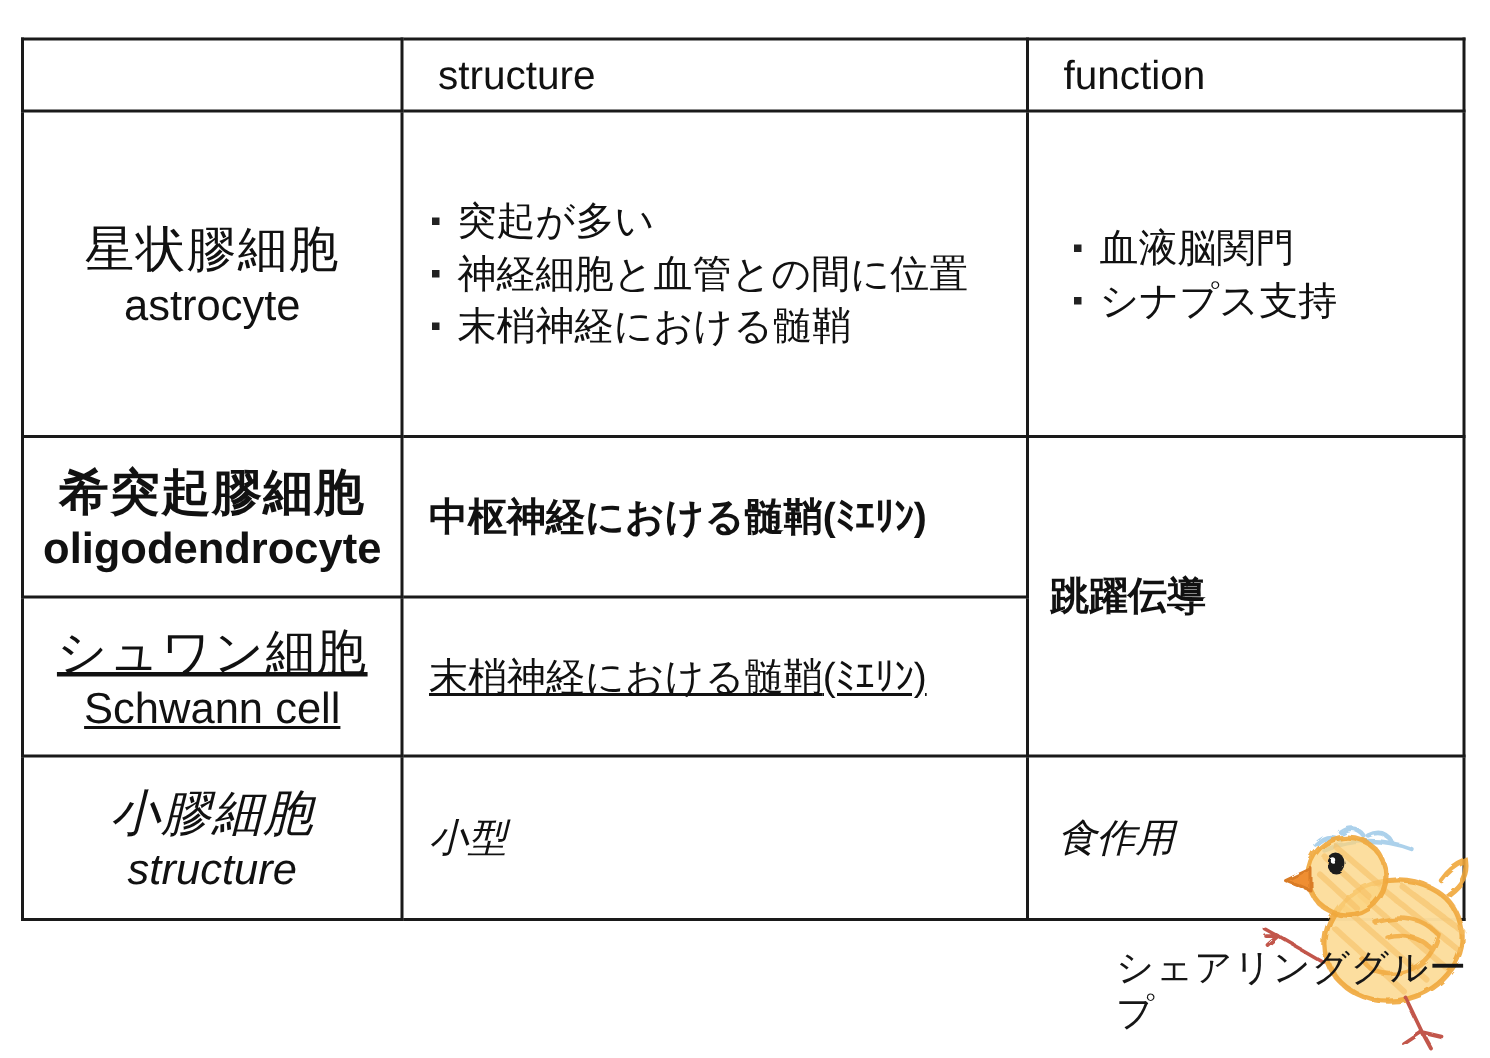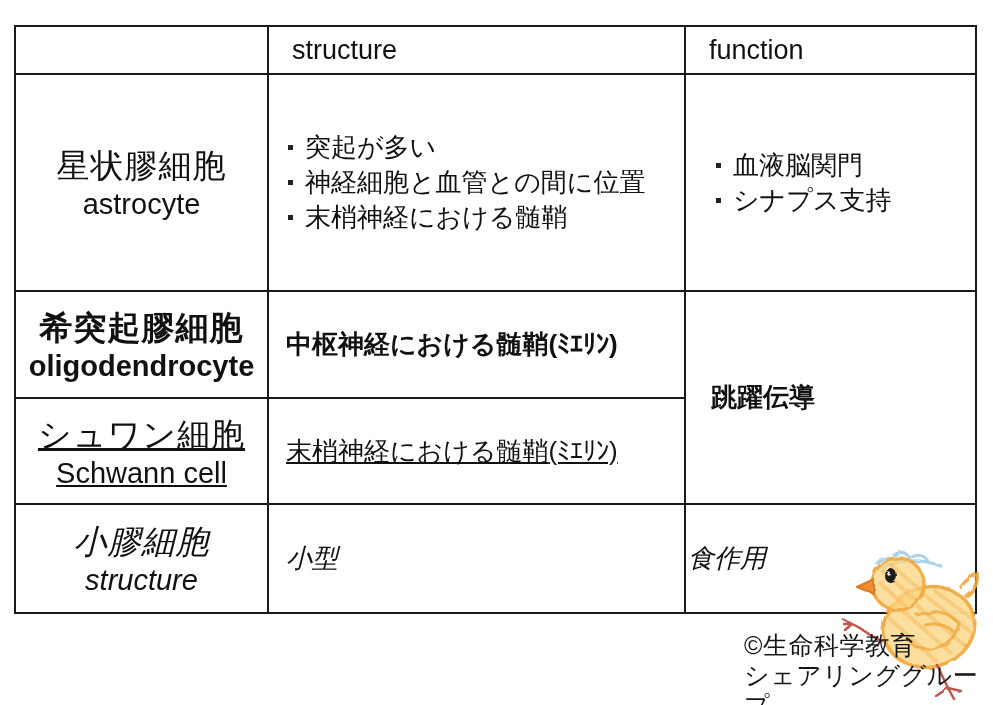--- a/index.html
+++ b/index.html
@@ -98,21 +98,21 @@
     </tr>
 
     <tr class="r2">
       <td class="name-cell">
         <div class="name-ja">希突起膠細胞</div>
         <div class="name-en">oligodendrocyte</div>
       </td>
       <td class="body-cell">
         <span>中枢神経における髄鞘</span><span>(ﾐｴﾘﾝ)</span>
       </td>
-      <td class="body-cell" style="padding-left:25px" rowspan="2">
+      <td class="body-cell" style="padding-left:14px" rowspan="2">
         <span>跳躍伝導</span>
       </td>
     </tr>
 
     <tr class="r3">
       <td class="name-cell">
         <div class="name-ja">シュワン細胞</div>
         <div class="name-en">Schwann cell</div>
       </td>
       <td class="body-cell">
@@ -121,21 +121,21 @@
     </tr>
 
     <tr class="r4">
       <td class="name-cell">
         <div class="name-ja">小膠細胞</div>
         <div class="name-en">structure</div>
       </td>
       <td class="body-cell">
         <span>小型</span>
       </td>
-      <td class="body-cell" style="padding-left:2px">
+      <td class="body-cell" style="padding-left:19px">
         <span>食作用</span>
       </td>
     </tr>
   </tbody>
     </table>
 
   <svg class="chick" viewBox="0 0 160 162" width="160" height="162" aria-hidden="true">
     <defs>
       <filter id="crayon" x="-15%" y="-15%" width="130%" height="130%">
         <feTurbulence type="fractalNoise" baseFrequency="0.09" numOctaves="2" result="n"></feTurbulence>
@@ -165,17 +165,16 @@
 
       <ellipse cx="58" cy="33" rx="6" ry="7" fill="#1c1c1c"></ellipse>
       <circle cx="56" cy="31" r="1.8" fill="#ffffff"></circle>
 
       <path class="leg" d="M50,99 L19,81 M19,81 L10,76 M19,81 L12,87 M19,81 L11,81"></path>
       <path class="leg" d="M104,122 L115,145 M115,145 L103,153 M115,145 L121,156 M115,145 L128,148"></path>
     </g>
   </svg>
 
   <div class="credit">
-    <div>©生命科学教育</div>
     <div>シェアリンググループ</div>
   </div>
 
 </div>
 
 </body></html>

